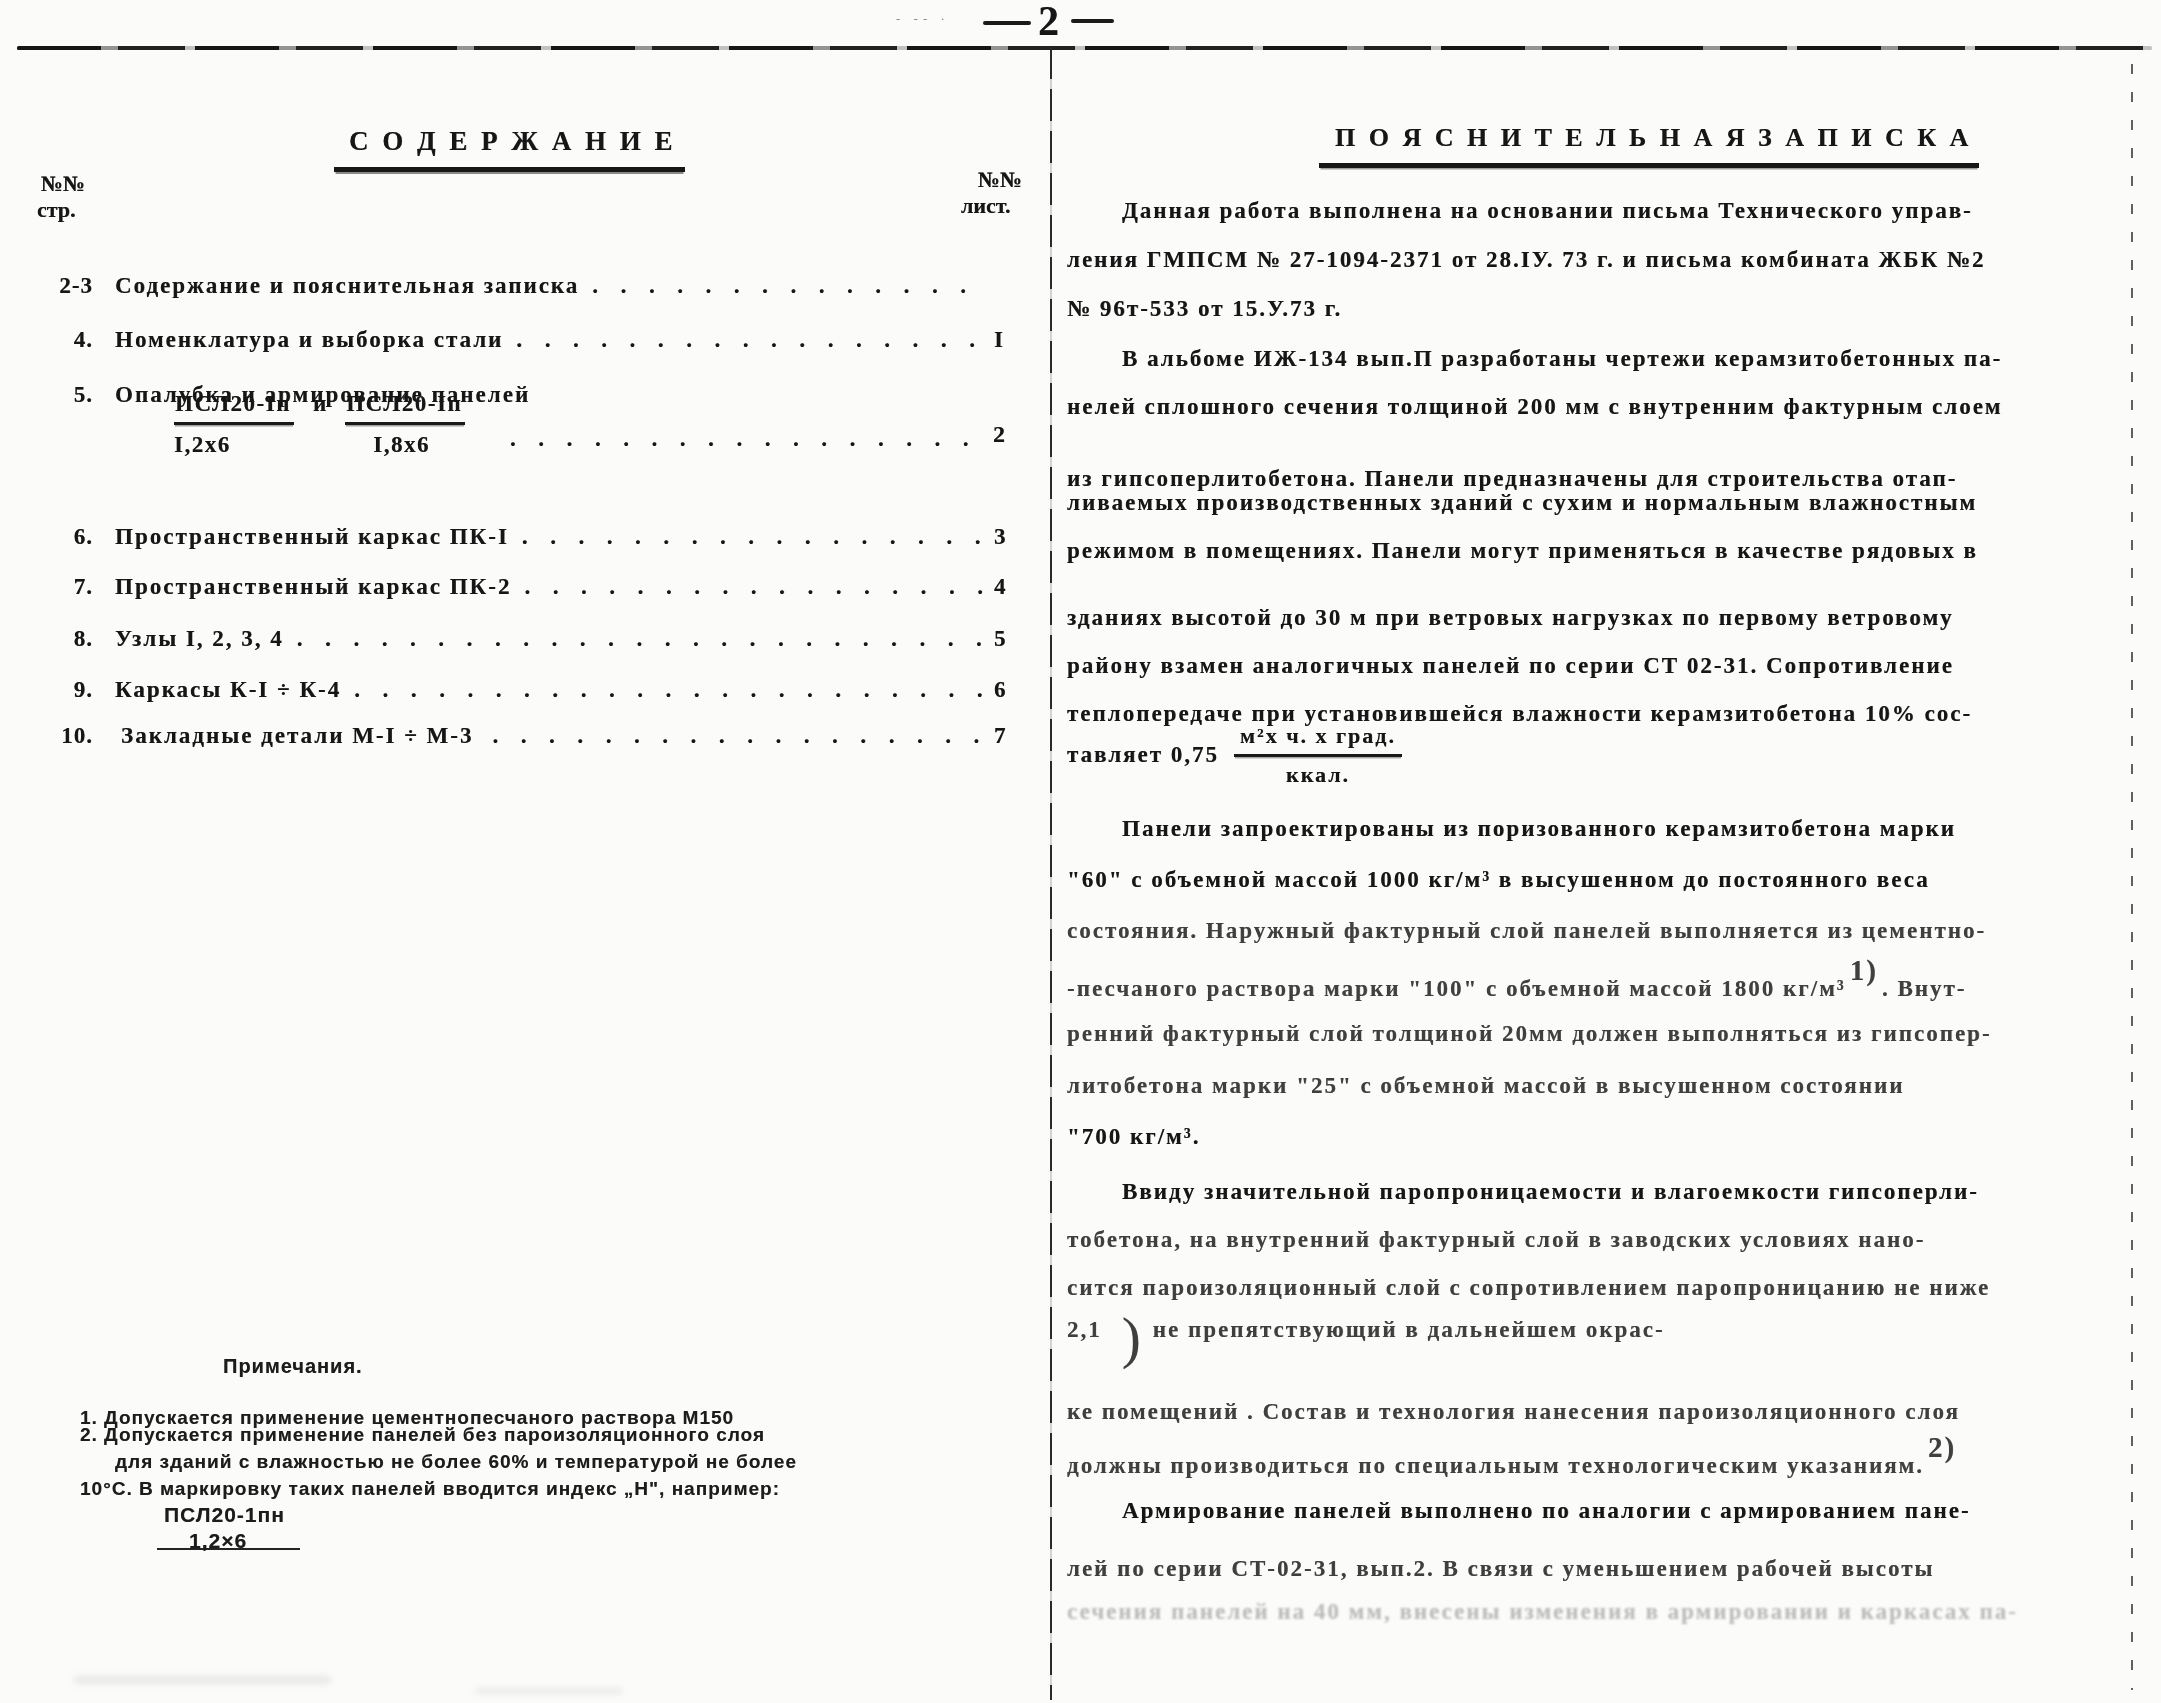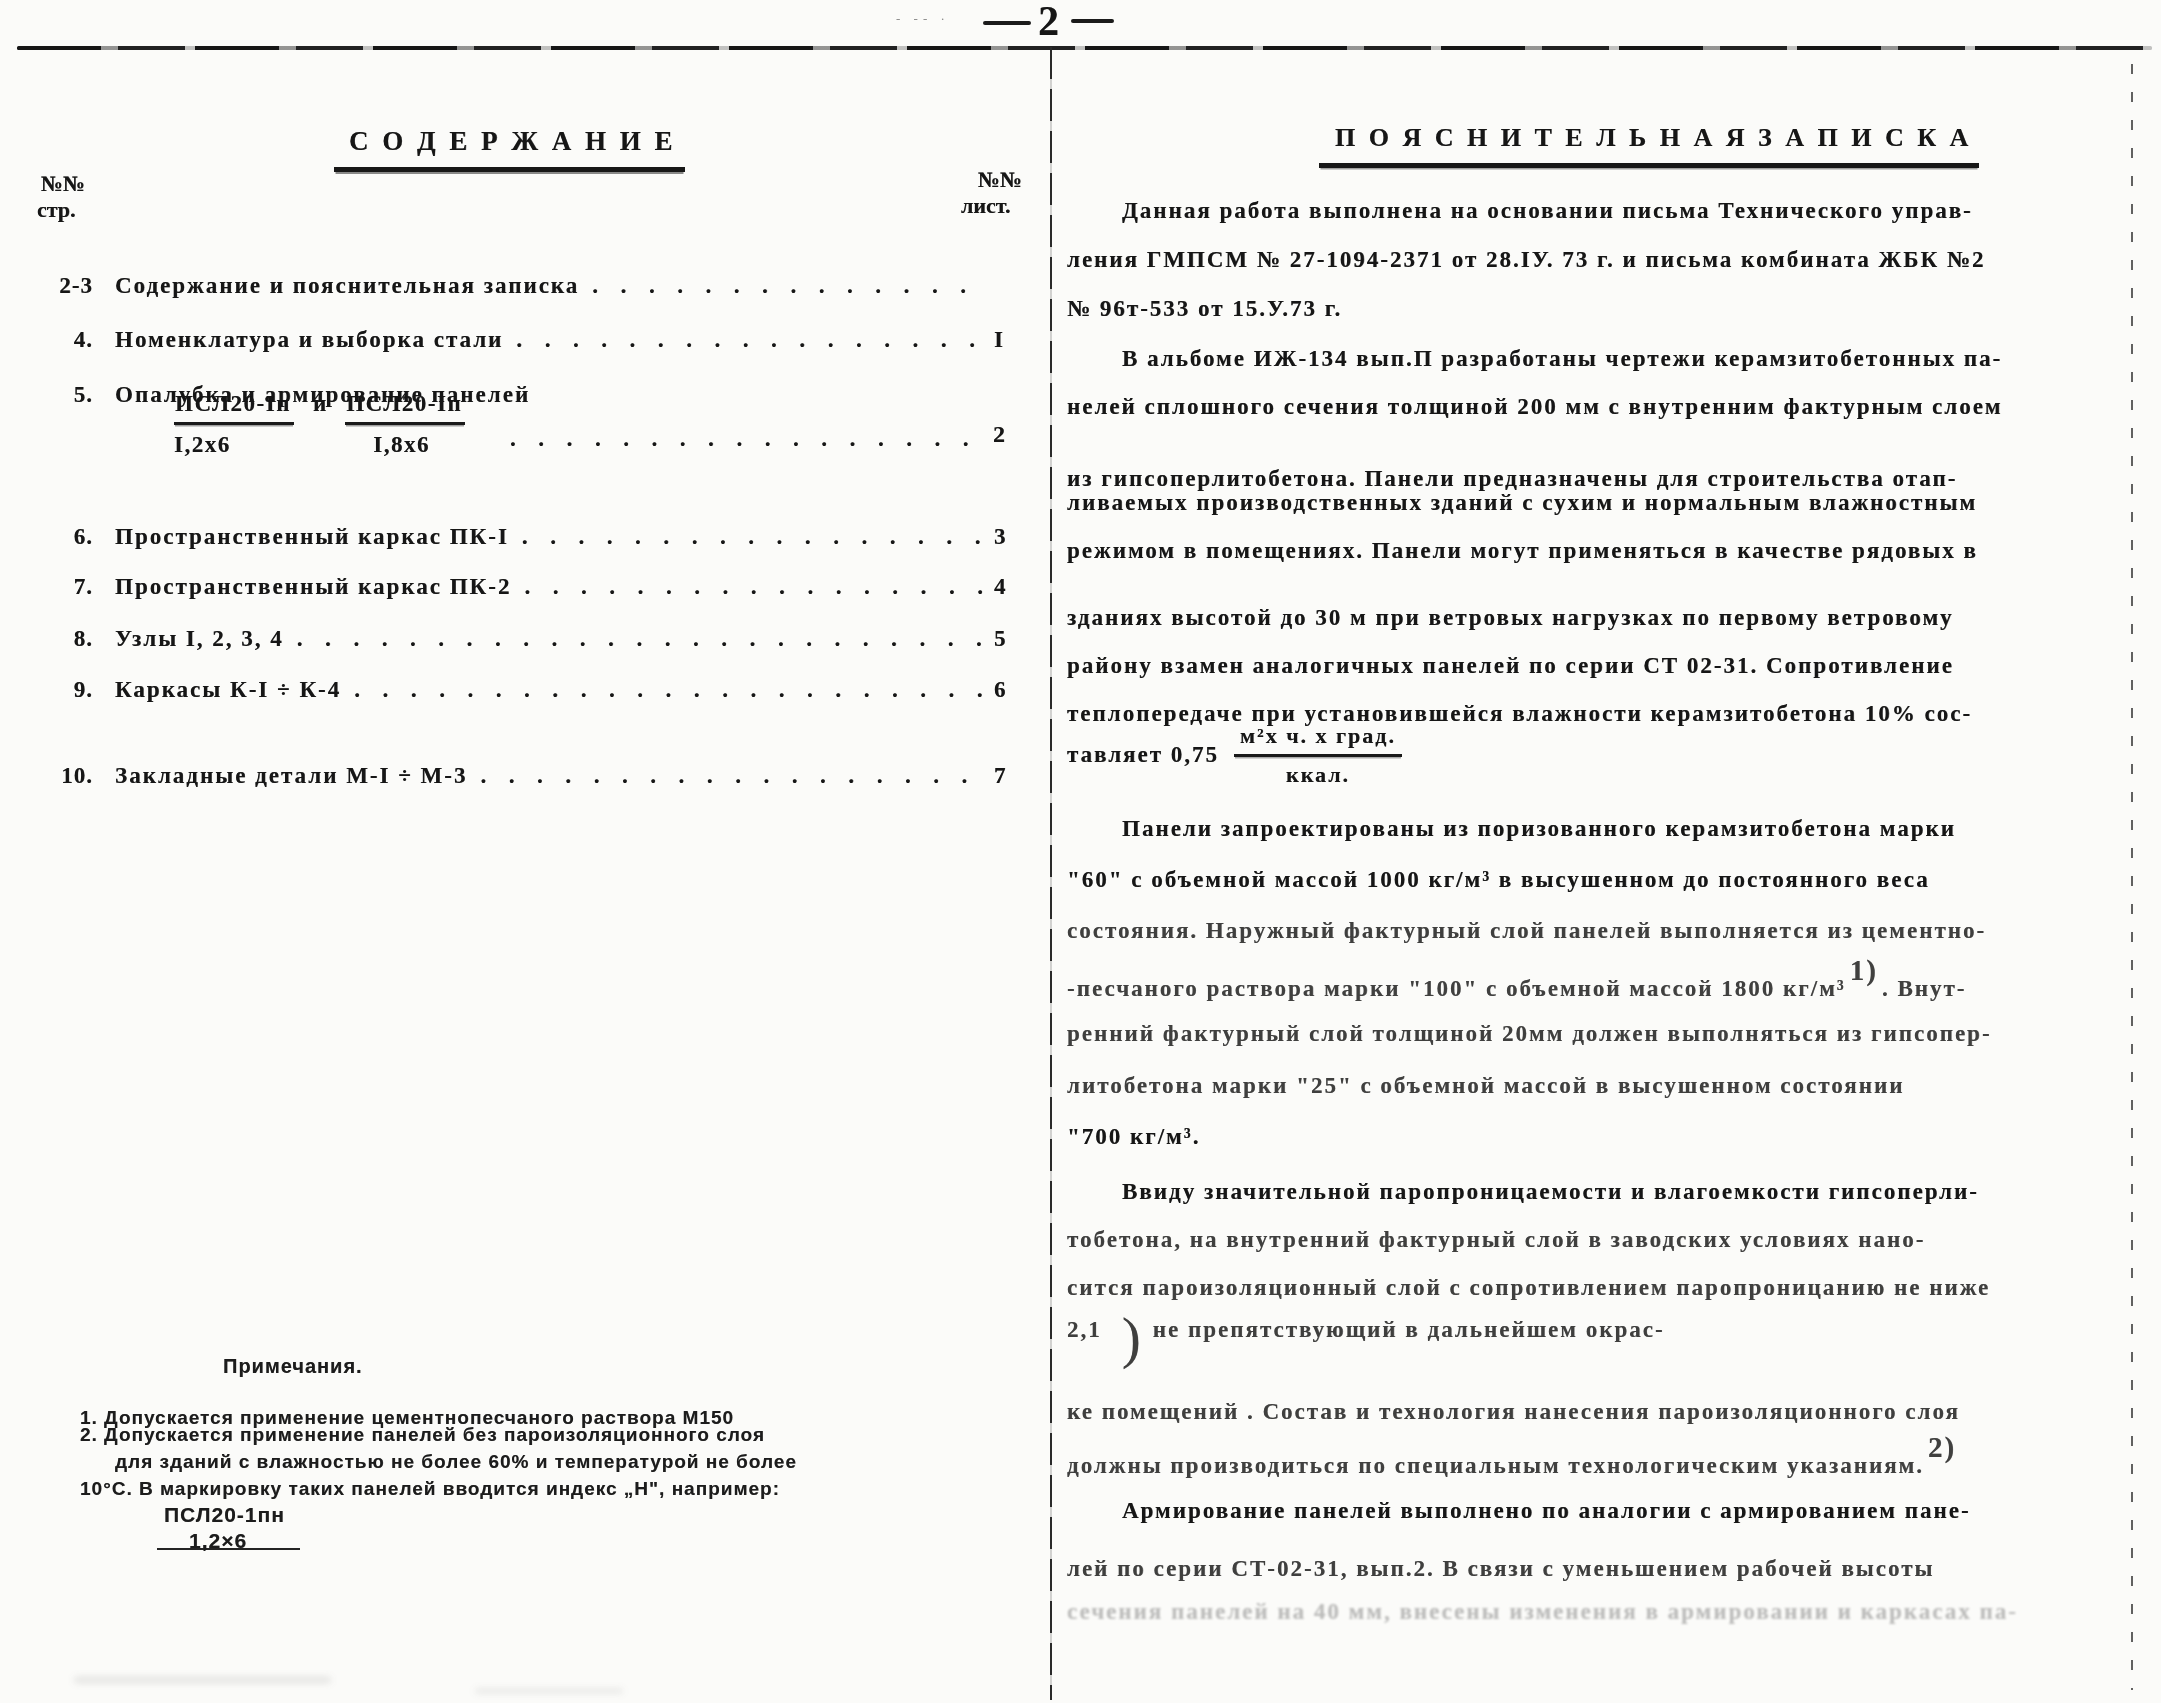--- a/index.html
+++ b/index.html
@@ -150,21 +150,21 @@
       <span class="toc-label">Узлы I, 2, 3, 4</span>
       <span class="leader-dots">. . . . . . . . . . . . . . . . . . . . . . . . . . . . . . . . . . . . . . . . . . . . . . . . </span>
       <span class="toc-page">5</span>
     </div>
     <div class="toc-row tw" style="top: 638px;">
       <span class="toc-num">9.</span>
       <span class="toc-label">Каркасы К-I ÷ К-4</span>
       <span class="leader-dots">. . . . . . . . . . . . . . . . . . . . . . . . . . . . . . . . . . . . . . . . . . . . . . . . </span>
       <span class="toc-page">6</span>
     </div>
-    <div class="toc-row tw" style="top: 724px;">
+    <div class="toc-row tw" style="top: 684px; gap: 6px;">
       <span class="toc-num">10.</span>
       <span class="toc-label">Закладные детали М-I ÷ М-3</span>
       <span class="leader-dots">. . . . . . . . . . . . . . . . . . . . . . . . . . . . . . . . . . . . . . . . . . . . . . . . </span>
       <span class="toc-page">7</span>
     </div>
   </div>
 
 <div id="toc-frac" class="tw">
   <div class="tf-col">
     <span class="tf-top">ПСЛ20-Iп</span>

